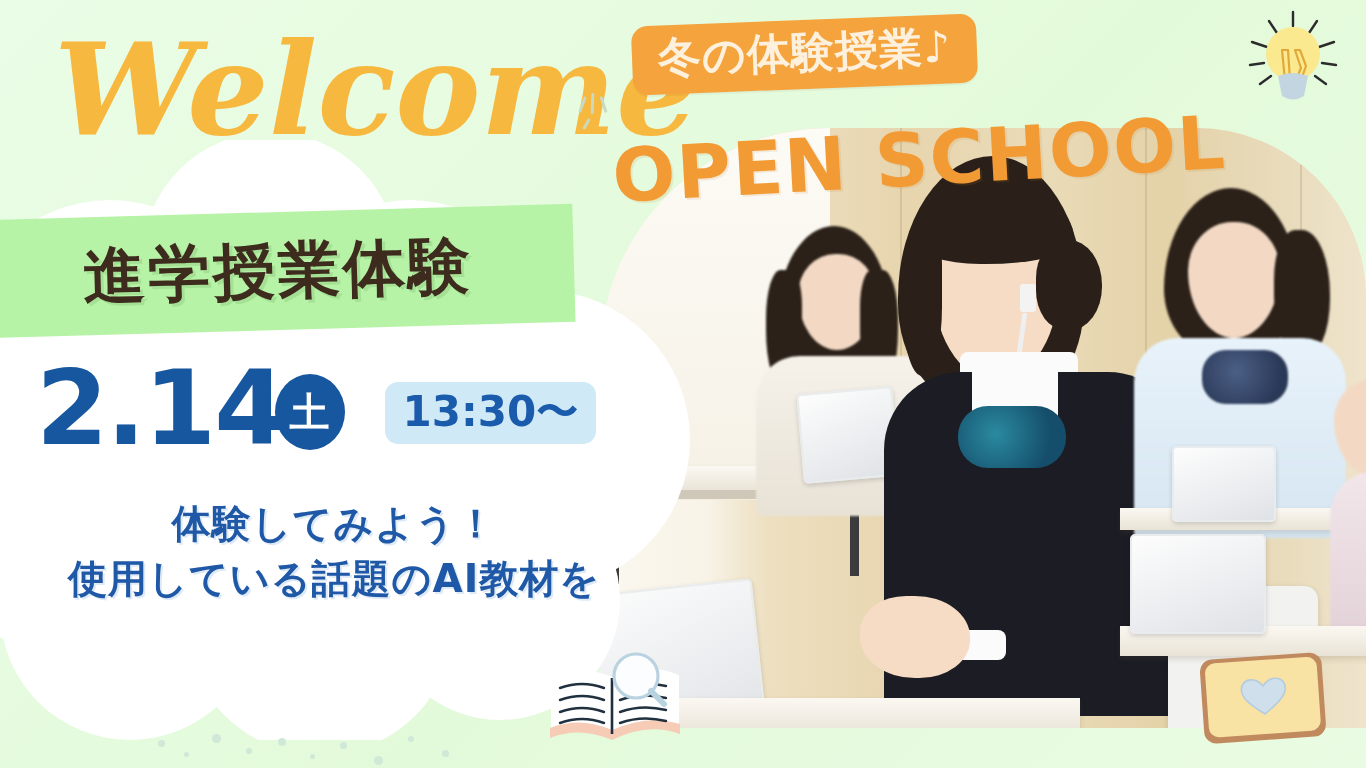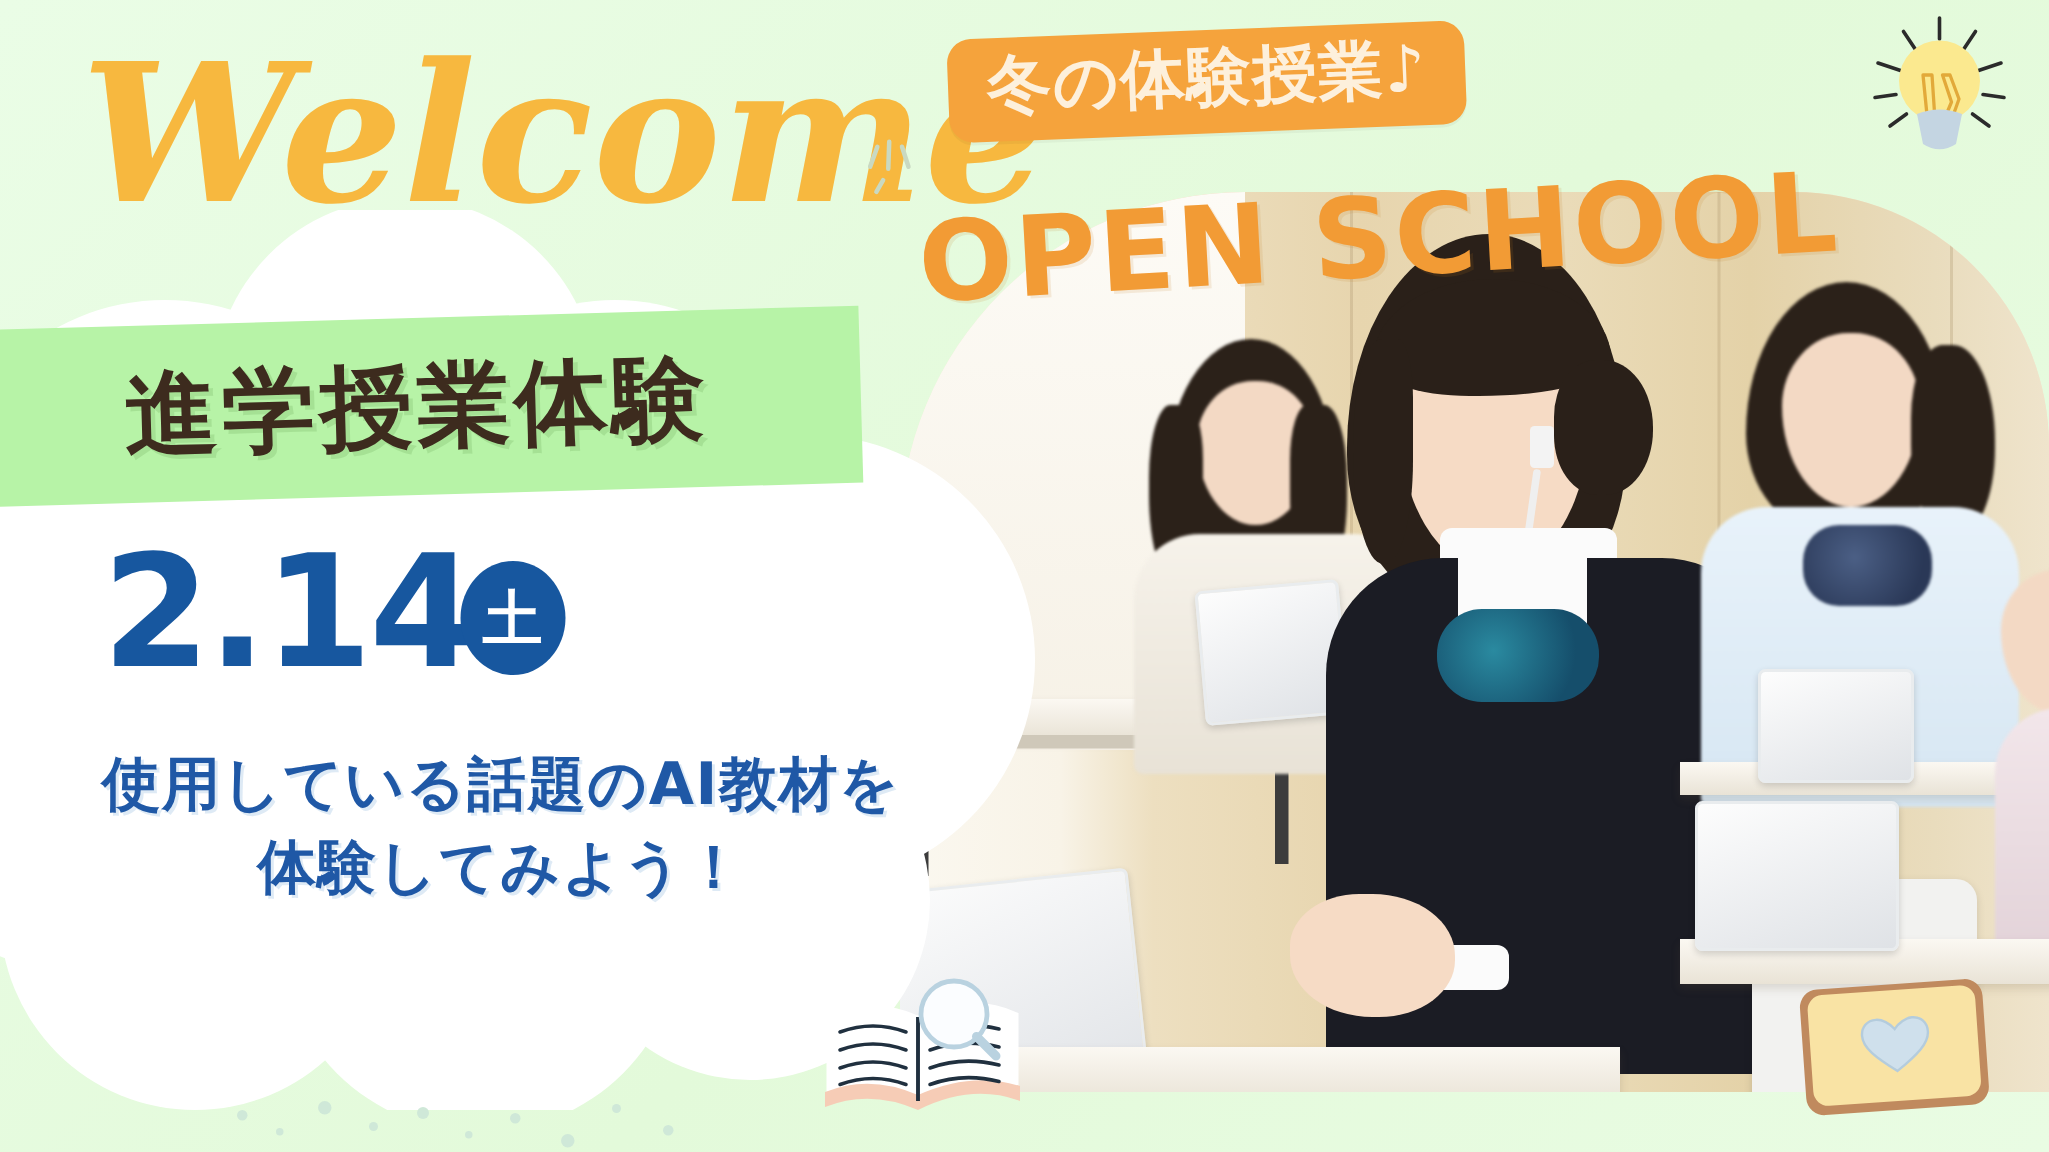--- a/index.html
+++ b/index.html
@@ -122,21 +122,21 @@
   }
   .green-banner .txt{
     font-family:"DejaVu Sans","Liberation Sans",sans-serif;
     font-size:62px;font-weight:700;color:#3d2b1e;
     letter-spacing:3px;white-space:nowrap;
     text-shadow:3px 3px 0 rgba(120,180,100,.28);
   }
 
   
   .date-row{
-    position:absolute;left:68px;top:356px;
+    position:absolute;left:36px;top:356px;
     display:flex;align-items:center;
   }
   .date-big{
     font-family:"DejaVu Sans","Liberation Sans",sans-serif;
     font-size:104px;font-weight:700;color:#17579f;
     line-height:1;letter-spacing:-2px;
   }
   .dow-circle{
     width:70px;height:76px;border-radius:50%;
     background:#17579f;color:#ffffff;
@@ -297,25 +297,26 @@
     <path d="M40 68 Q55 62 70 68 L66 88 Q55 95 44 88 Z" fill="#c4d5e2"></path>
   </svg>
 
   <div class="green-banner">
     <div class="txt">進学授業体験</div>
   </div>
 
   <div class="date-row">
     <div class="date-big">2.14</div>
     <div class="dow-circle">土</div>
+    <div class="time-badge">13:30〜</div>
   </div>
 
   <div class="desc">
+    <div>体験してみよう！</div>
     <div>使用している話題のAI教材を</div>
-    <div>体験してみよう！</div>
   </div>
 
   <svg class="book-icon" viewBox="0 0 150 108">
     <path d="M12 86 L12 36 Q40 20 72 34 L72 88 Q40 74 12 86 Z" fill="#ffffff" stroke="#ffffff" stroke-width="2"></path>
     <path d="M138 82 L138 32 Q108 18 72 34 L72 88 Q108 72 138 82 Z" fill="#ffffff" stroke="#ffffff" stroke-width="2"></path>
     <path d="M10 84 L10 94 Q40 82 72 96 L72 86 Q40 72 10 84 Z" fill="#f6ccb6"></path>
     <path d="M140 80 L140 90 Q108 78 72 96 L72 86 Q108 70 140 80 Z" fill="#f6ccb6"></path>
     <line x1="72" y1="34" x2="72" y2="90" stroke="#20303f" stroke-width="2.6"></line>
     <g stroke="#20303f" stroke-width="2.4" fill="none" stroke-linecap="round">
       <path d="M20 44 Q42 36 64 44"></path>

